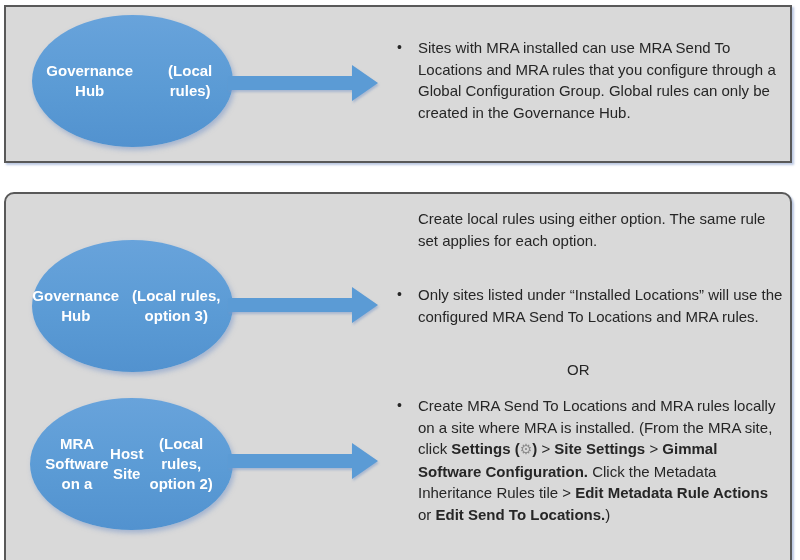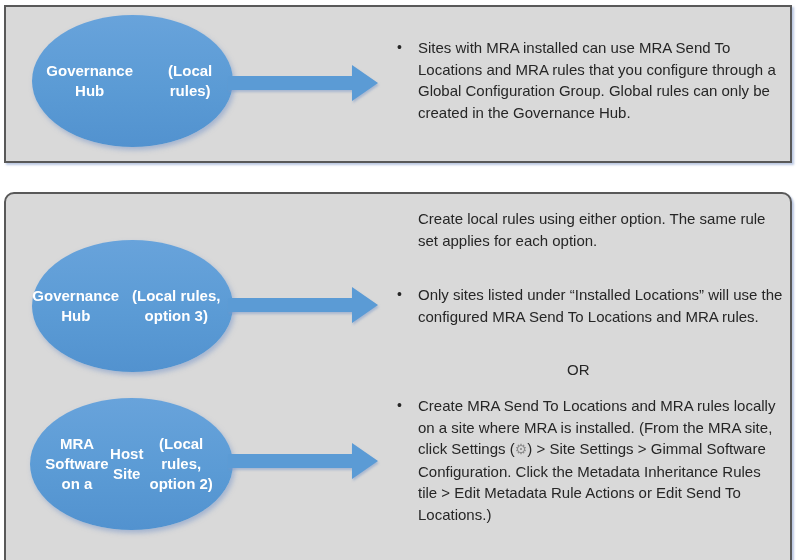--- a/index.html
+++ b/index.html
@@ -54,21 +54,21 @@
   .bullet-item { position: absolute; display: flex; align-items: flex-start; }
   .bullet-marker { flex: 0 0 21px; width: 21px; font-size: 14px; line-height: 21.5px; }
   .bullet-text { width: 366px; }
 
   #intro-text   { position: absolute; left: 412px; top: 14px;  width: 364px; }
   #bullet-global  { left: 391px; top: 30px;  width: 390px; }
   #bullet-option1 { left: 391px; top: 90px;  width: 390px; }
   #or-label     { position: absolute; left: 561px; top: 165px; }
   #bullet-option2 { left: 391px; top: 201px; width: 392px; }
 
-  .b { font-weight: normal; }
+  .b { font-weight: bold; }
   .glyph-gear {
     color: var(--gear-gray);
     font-family: "DejaVu Sans", sans-serif;
     font-weight: normal;
     font-size: 14px;
   }
 </style>
 </head>
 <body>
 

